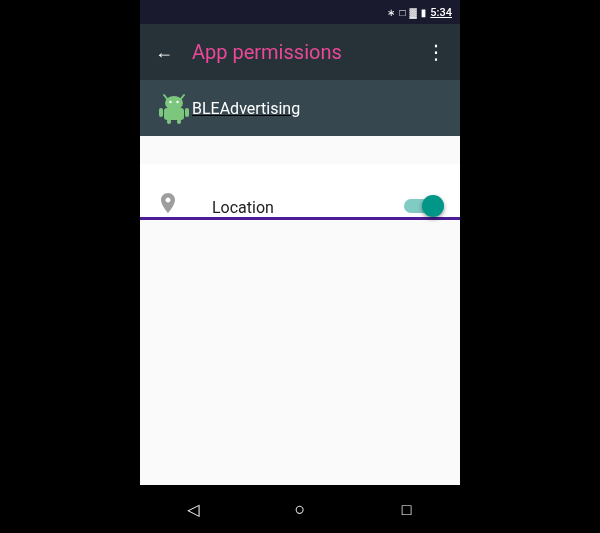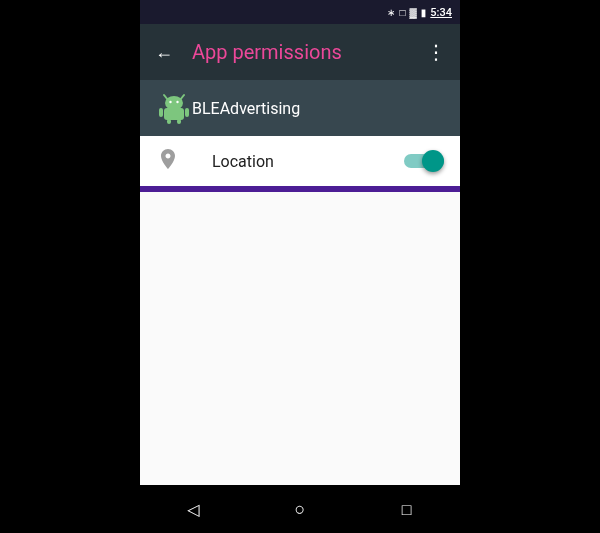--- a/index.html
+++ b/index.html
@@ -95,43 +95,45 @@
     }
 
     
     .app-row {
       background: #37474f;
       height: 56px;
       display: flex;
       align-items: center;
       padding: 0 16px;
       flex-shrink: 0;
+      text-decoration: underline;
     }
 
     .app-name {
       color: #fff;
       font-size: 16px;
       font-weight: 400;
     }
 
     
     .content {
       background: #fafafa;
       flex: 1;
       overflow: hidden;
     }
 
     
     .permission-row {
       background: #fff;
       height: 56px;
       display: flex;
-      align-items: center;
+      align-items: flex-end;
       padding: 0 16px;
-      border-bottom: 6px solid #4c1d95;
+      border-bottom: 3px solid #4c1d95;
+      margin-top: 28px;
     }
 
     .location-icon {
       width: 24px;
       height: 24px;
       margin-right: 32px;
       display: flex;
       align-items: center;
       justify-content: center;
       color: #9e9e9e;

